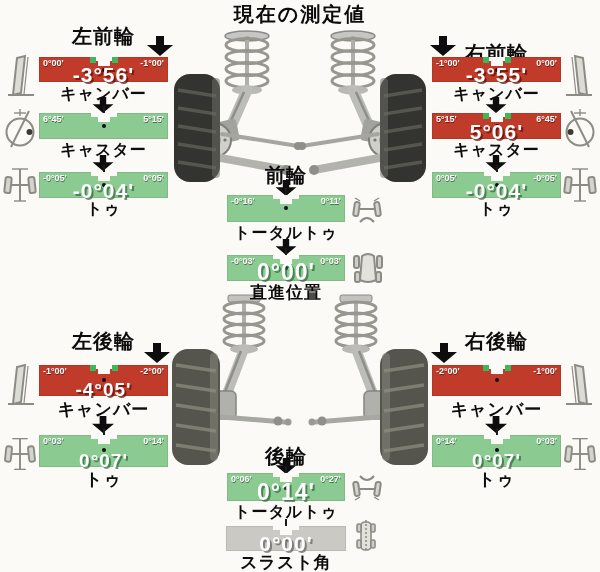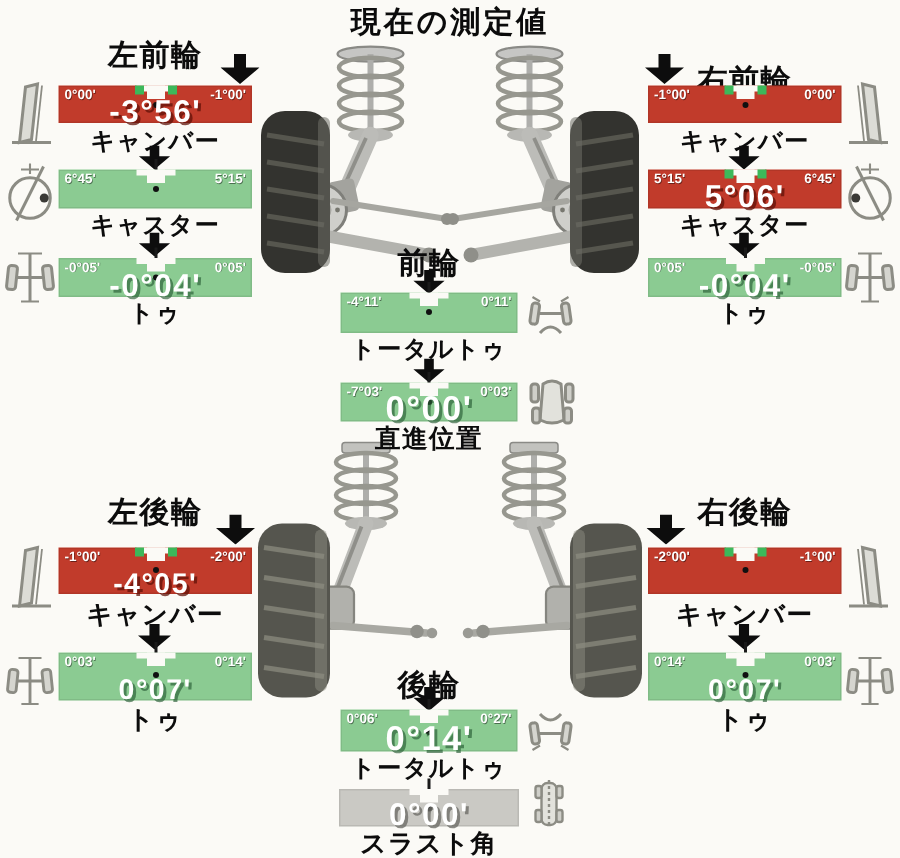--- a/index.html
+++ b/index.html
@@ -224,20 +224,21 @@
       </svg></div>
 
   <div class="bar red" style="left:432px;top:57px;width:129px;height:25px">
     <span class="rng l">-1°00'</span>
     <span class="rng r">0°00'</span>
     <span class="notch-o"></span>
       <span class="notch-i"></span>
     <span class="gmark gl"></span>
       <span class="gmark gr"></span>
     <span class="dot"></span>
+    <span class="val f20">-3°55'</span>
   </div>
   <div class="blabel" style="left:432px;top:84px;width:129px">キャンバー</div>
   <div class="arrow" style="left:485px;top:97px"><svg width="22" height="16" viewBox="0 0 26 20">
         <use href="#arrow-glyph"></use>
       </svg></div>
 
   <div class="bar red" style="left:432px;top:113px;width:129px;height:26px">
     <span class="rng l">5°15'</span>
     <span class="rng r">6°45'</span>
     <span class="notch-o"></span>
@@ -262,38 +263,38 @@
     <span class="val f20">-0°04'</span>
   </div>
   <div class="blabel" style="left:432px;top:199px;width:129px">トゥ</div>
 
   <div class="hdr" style="left:227px;top:162px;width:118px">前輪</div>
   <div class="arrow" style="left:275px;top:180px"><svg width="22" height="16" viewBox="0 0 26 20">
         <use href="#arrow-glyph"></use>
       </svg></div>
 
   <div class="bar green" style="left:227px;top:195px;width:118px;height:27px">
-    <span class="rng l">-4°11'</span>
+    <span class="rng l">-0°16'</span>
     <span class="rng r">0°11'</span>
     <span class="notch-o"></span>
       <span class="notch-i"></span>
     <span class="tick"></span>
     <span class="dot"></span>
   </div>
   <div class="blabel" style="left:217px;top:223px;width:138px">トータルトゥ</div>
   <div class="icon" style="left:352px;top:194px"><svg width="30" height="32" viewBox="0 0 30 32">
         <use href="#ic-car-toe"></use>
       </svg></div>
 
   <div class="arrow" style="left:275px;top:239px"><svg width="22" height="16" viewBox="0 0 26 20">
         <use href="#arrow-glyph"></use>
       </svg></div>
 
   <div class="bar green" style="left:227px;top:255px;width:118px;height:26px">
-    <span class="rng l">-7°03'</span>
+    <span class="rng l">-0°03'</span>
     <span class="rng r">0°03'</span>
     <span class="notch-o"></span>
       <span class="notch-i"></span>
     <span class="tick"></span>
     <span class="dot"></span>
     <span class="val f22">0°00'</span>
   </div>
   <div class="blabel big" style="left:217px;top:281px;width:138px">直進位置</div>
   <div class="icon" style="left:352px;top:250px"><svg width="32" height="36" viewBox="0 0 32 36">
         <use href="#ic-car-straight"></use>

